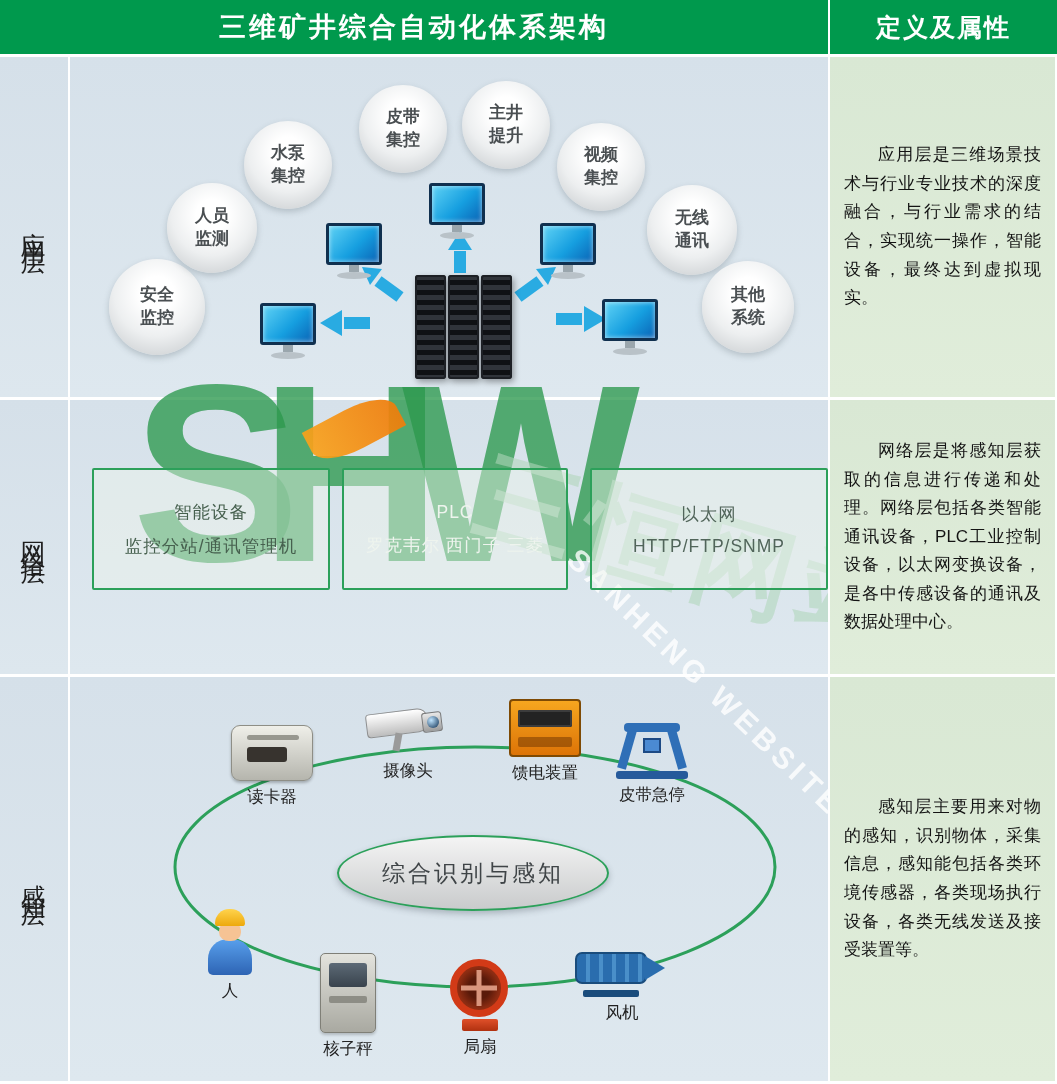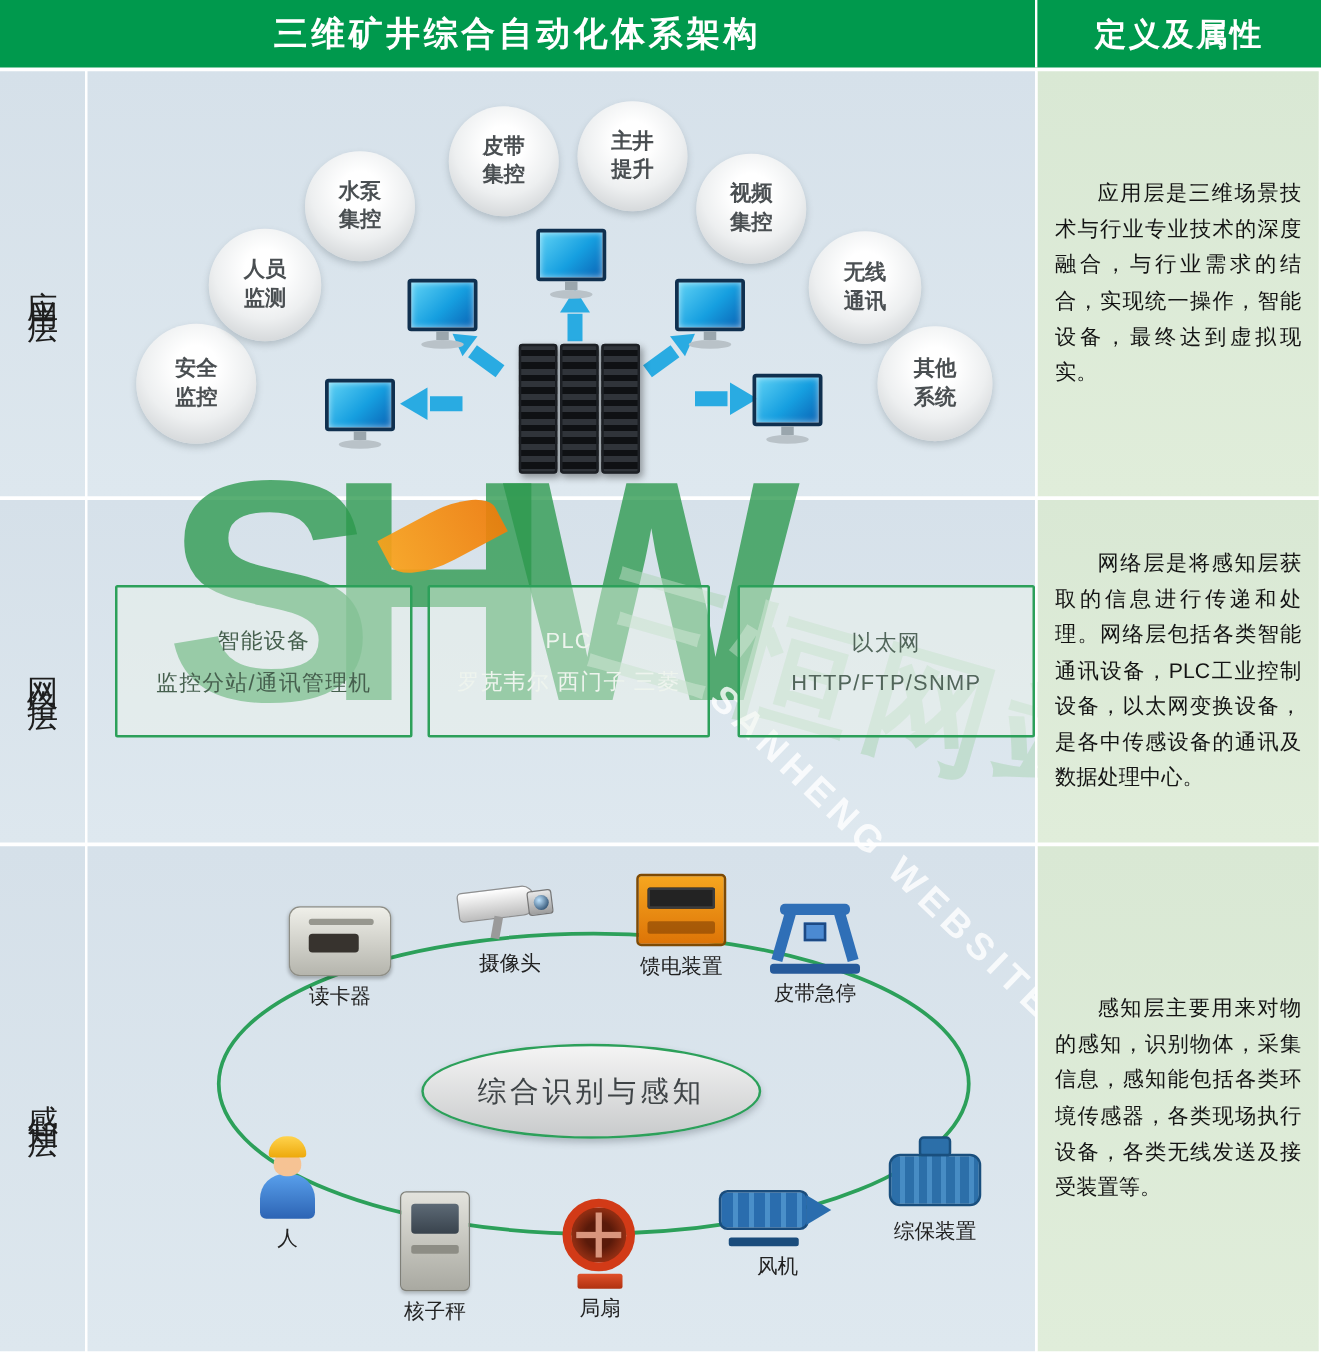--- a/index.html
+++ b/index.html
@@ -265,27 +265,20 @@
       <div class="dev" style="left:582px;top:46px">
         <div class="ic-estop">
           <div class="es-top"></div>
             <div class="es-l"></div>
             <div class="es-r"></div>
             <div class="es-mid"></div>
             <div class="es-base"></div>
         </div>
         <div class="lbl">皮带急停</div>
       </div>
-      <div class="dev" style="left:678px;top:232px">
-        <div class="ic-zb">
-          <div class="zb-cap"></div>
-            <div class="zb-body"></div>
-        </div>
-        <div class="lbl">综保装置</div>
-      </div>
       <div class="dev" style="left:552px;top:268px">
         <div class="ic-fan">
           <div class="fan-tube"></div>
             <div class="fan-nose"></div>
             <div class="fan-base"></div>
         </div>
         <div class="lbl">风机</div>
       </div>
       <div class="dev" style="left:410px;top:282px">
         <div class="ic-jf">

